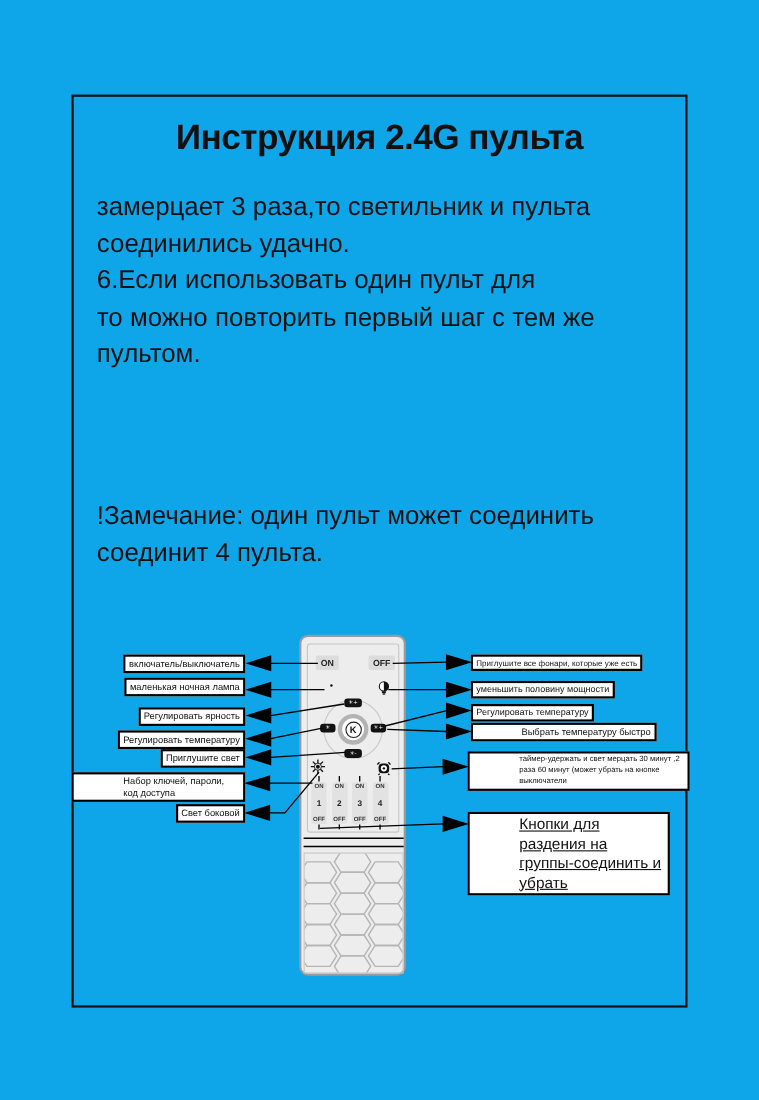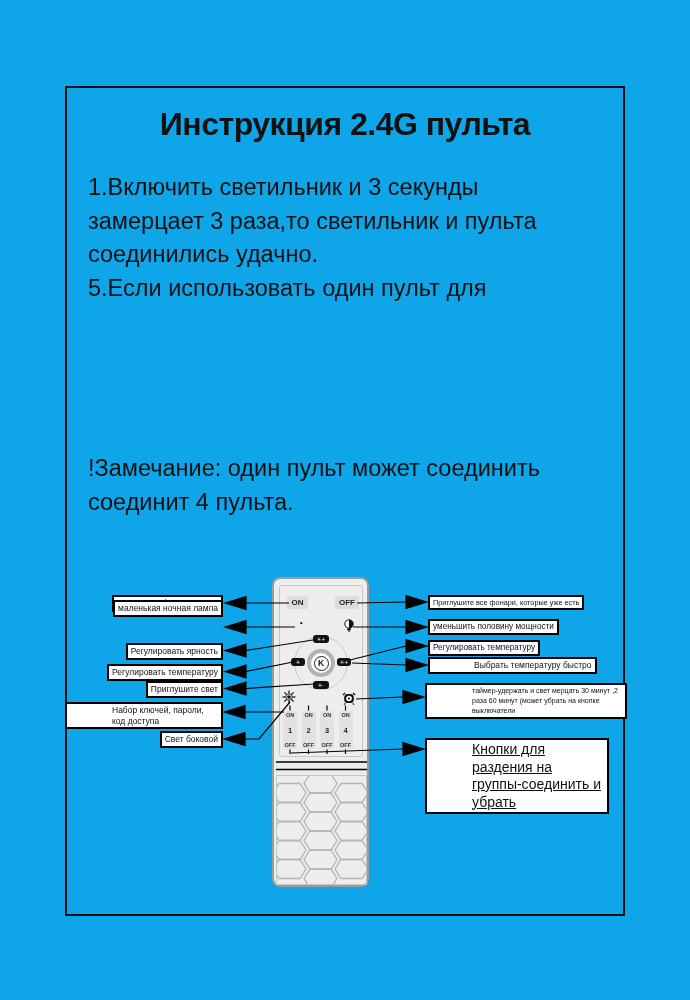--- a/index.html
+++ b/index.html
@@ -46,24 +46,25 @@
 </style>
 </head>
 <body>
 
 <div class="page">
   <div class="frame"></div>
 
   <div class="title">Инструкция 2.4G пульта</div>
 
   <div class="bodytext">
-    <div>1.Включить светильник и 3 секунды</div>
     <div>замерцает 3 раза,то светильник и пульта</div>
     <div>соединились удачно.</div>
-    <div>5.Если использовать один пульт для</div>
+    <div>6.Если использовать один пульт для</div>
+    <div>то можно повторить первый шаг с тем же</div>
+    <div>пультом.</div>
   </div>
 
   <div class="notetext">
     <div>!Замечание: один пульт может соединить</div>
     <div>соединит 4 пульта.</div>
   </div>
 
   <div class="remote"></div>
   <div class="panel"></div>
 
@@ -150,21 +151,21 @@
       <use href="#hx" x="27" y="74"></use>
       <use href="#hx" x="27" y="93"></use>
     <use href="#hx" x="58" y="7.5"></use>
       <use href="#hx" x="58" y="26.5"></use>
       <use href="#hx" x="58" y="45.5"></use>
     <use href="#hx" x="58" y="64.5"></use>
       <use href="#hx" x="58" y="83.5"></use>
   </svg>
 
   <div class="co co-l" style="top:595px;">включатель/выключатель</div>
-  <div class="co co-l" style="top:600px;text-align:right;">маленькая ночная лампа</div>
+  <div class="co co-l" style="top:616px;text-align:right;">маленькая ночная лампа</div>
   <div class="co co-l" style="top:643px;">Регулировать ярность</div>
   <div class="co co-l" style="top:664px;">Регулировать температуру</div>
   <div class="co co-l" style="top:681px;">Приглушите свет</div>
   <div class="co co-l wrap" style="top:702px;width:106px;">Набор ключей, пароли, код доступа</div>
   <div class="co co-l" style="top:731px;">Свет боковой</div>
 
   <div class="co co-r" style="top:595px;font-size:7.3px;">Приглушите все фонари, которые уже есть</div>
   <div class="co co-r" style="top:619px;font-size:8.2px;">уменьшить половину мощности</div>
   <div class="co co-r" style="top:640px;font-size:8.2px;">Регулировать температуру</div>
   <div class="co co-r" style="top:657px;padding-left:44px;">Выбрать температуру быстро</div>

